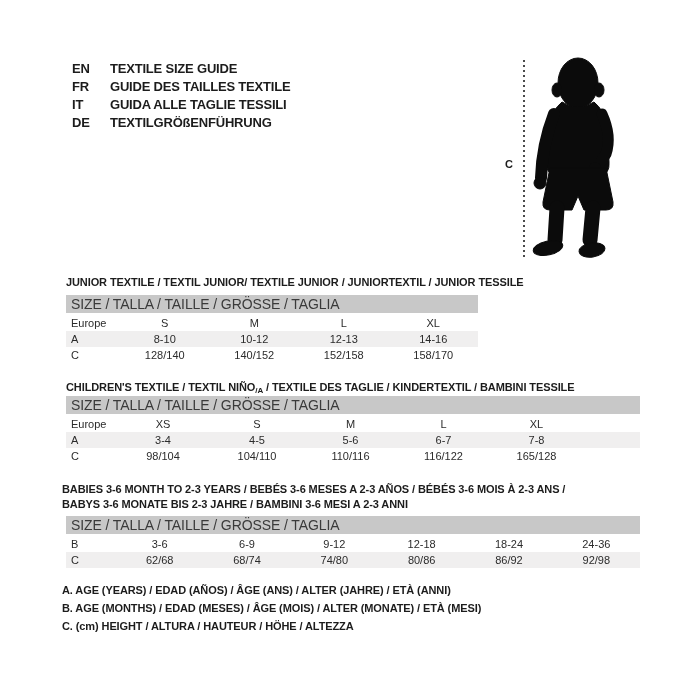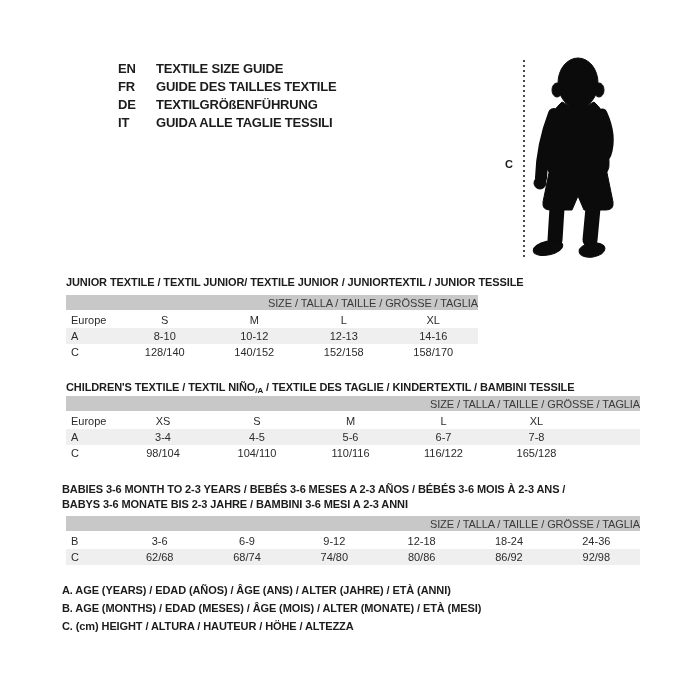--- a/index.html
+++ b/index.html
@@ -5,21 +5,21 @@
   html,body{margin:0;padding:0;}
   body{
     width:700px;height:700px;position:relative;background:#ffffff;
     font-family:"Liberation Sans","DejaVu Sans",sans-serif;color:#222;
     overflow:hidden;
   }
   .abs{position:absolute;}
 
   
   .lang-block{left:72px;top:60px;}
-  .lang-row{display:flex;line-height:18px;font-size:13px;font-weight:bold;letter-spacing:-0.2px;color:#1c1c1c;margin-left:46px;}
+  .lang-row{display:flex;line-height:18px;font-size:13px;font-weight:bold;letter-spacing:-0.2px;color:#1c1c1c;}
   .lang-code{width:38px;flex:0 0 38px;}
 
   
   .figure-area{left:500px;top:50px;width:140px;height:215px;}
   .measure-line{position:absolute;left:23px;top:10px;width:2px;height:198px;
     background:repeating-linear-gradient(to bottom,#4a4a4a 0 2px,transparent 2px 5px);}
   .measure-label{position:absolute;left:5px;top:108px;font-size:11px;font-weight:bold;color:#1c1c1c;}
   .baby-svg{position:absolute;left:26px;top:0;}
 
   
@@ -28,22 +28,22 @@
   .t2-title{left:66px;top:371px;}
   .t3-title{left:62px;top:473px;}
   sub.small{font-size:8px;vertical-align:-2px;}
 
   
   table.size-table{border-collapse:collapse;table-layout:fixed;font-size:11px;color:#2b2b2b;}
   .t1-table{left:66px;top:295px;width:412px;}
   .t2-table{left:66px;top:396px;width:574px;}
   .t3-table{left:66px;top:516px;width:574px;}
   th.size-header{
-    background:#c8c8c8;color:#3a3a3a;font-weight:normal;text-align:right;
-    font-size:11px;height:13px;padding:1px 0 1px 5px;border-bottom:2px solid #ffffff;
+    background:#c8c8c8;color:#3a3a3a;font-weight:normal;text-align:left;
+    font-size:14px;height:13px;padding:1px 0 1px 5px;border-bottom:2px solid #ffffff;
     letter-spacing:-0.1px;white-space:nowrap;overflow:hidden;
   }
   td.cell{height:16px;padding:0;text-align:center;white-space:nowrap;}
   td.row-label{text-align:left;padding-left:5px;}
   tr.alt{background:#f0efef;}
 
   
   .notes{left:62px;top:581px;}
   .note-line{font-size:11px;font-weight:bold;color:#1c1c1c;line-height:18px;letter-spacing:-0.1px;white-space:nowrap;}
 </style>
@@ -53,26 +53,26 @@
 <div class="abs lang-block">
   <div class="lang-row">
     <span class="lang-code">EN</span>
     <span class="lang-label">TEXTILE SIZE GUIDE</span>
   </div>
   <div class="lang-row">
     <span class="lang-code">FR</span>
     <span class="lang-label">GUIDE DES TAILLES TEXTILE</span>
   </div>
   <div class="lang-row">
+    <span class="lang-code">IT</span>
+    <span class="lang-label">GUIDA ALLE TAGLIE TESSILI</span>
+  </div>
+  <div class="lang-row">
     <span class="lang-code">DE</span>
     <span class="lang-label">TEXTILGRÖßENFÜHRUNG</span>
-  </div>
-  <div class="lang-row">
-    <span class="lang-code">IT</span>
-    <span class="lang-label">GUIDA ALLE TAGLIE TESSILI</span>
   </div>
 </div>
 
 <div class="abs figure-area">
   <div class="measure-line"></div>
   <span class="measure-label">C</span>
   <svg class="baby-svg" width="104" height="214" viewBox="0 0 104 214" aria-hidden="true">
     <g fill="#0b0b0b" stroke="#0b0b0b">
 
       <ellipse cx="52" cy="33" rx="20" ry="25"></ellipse>

